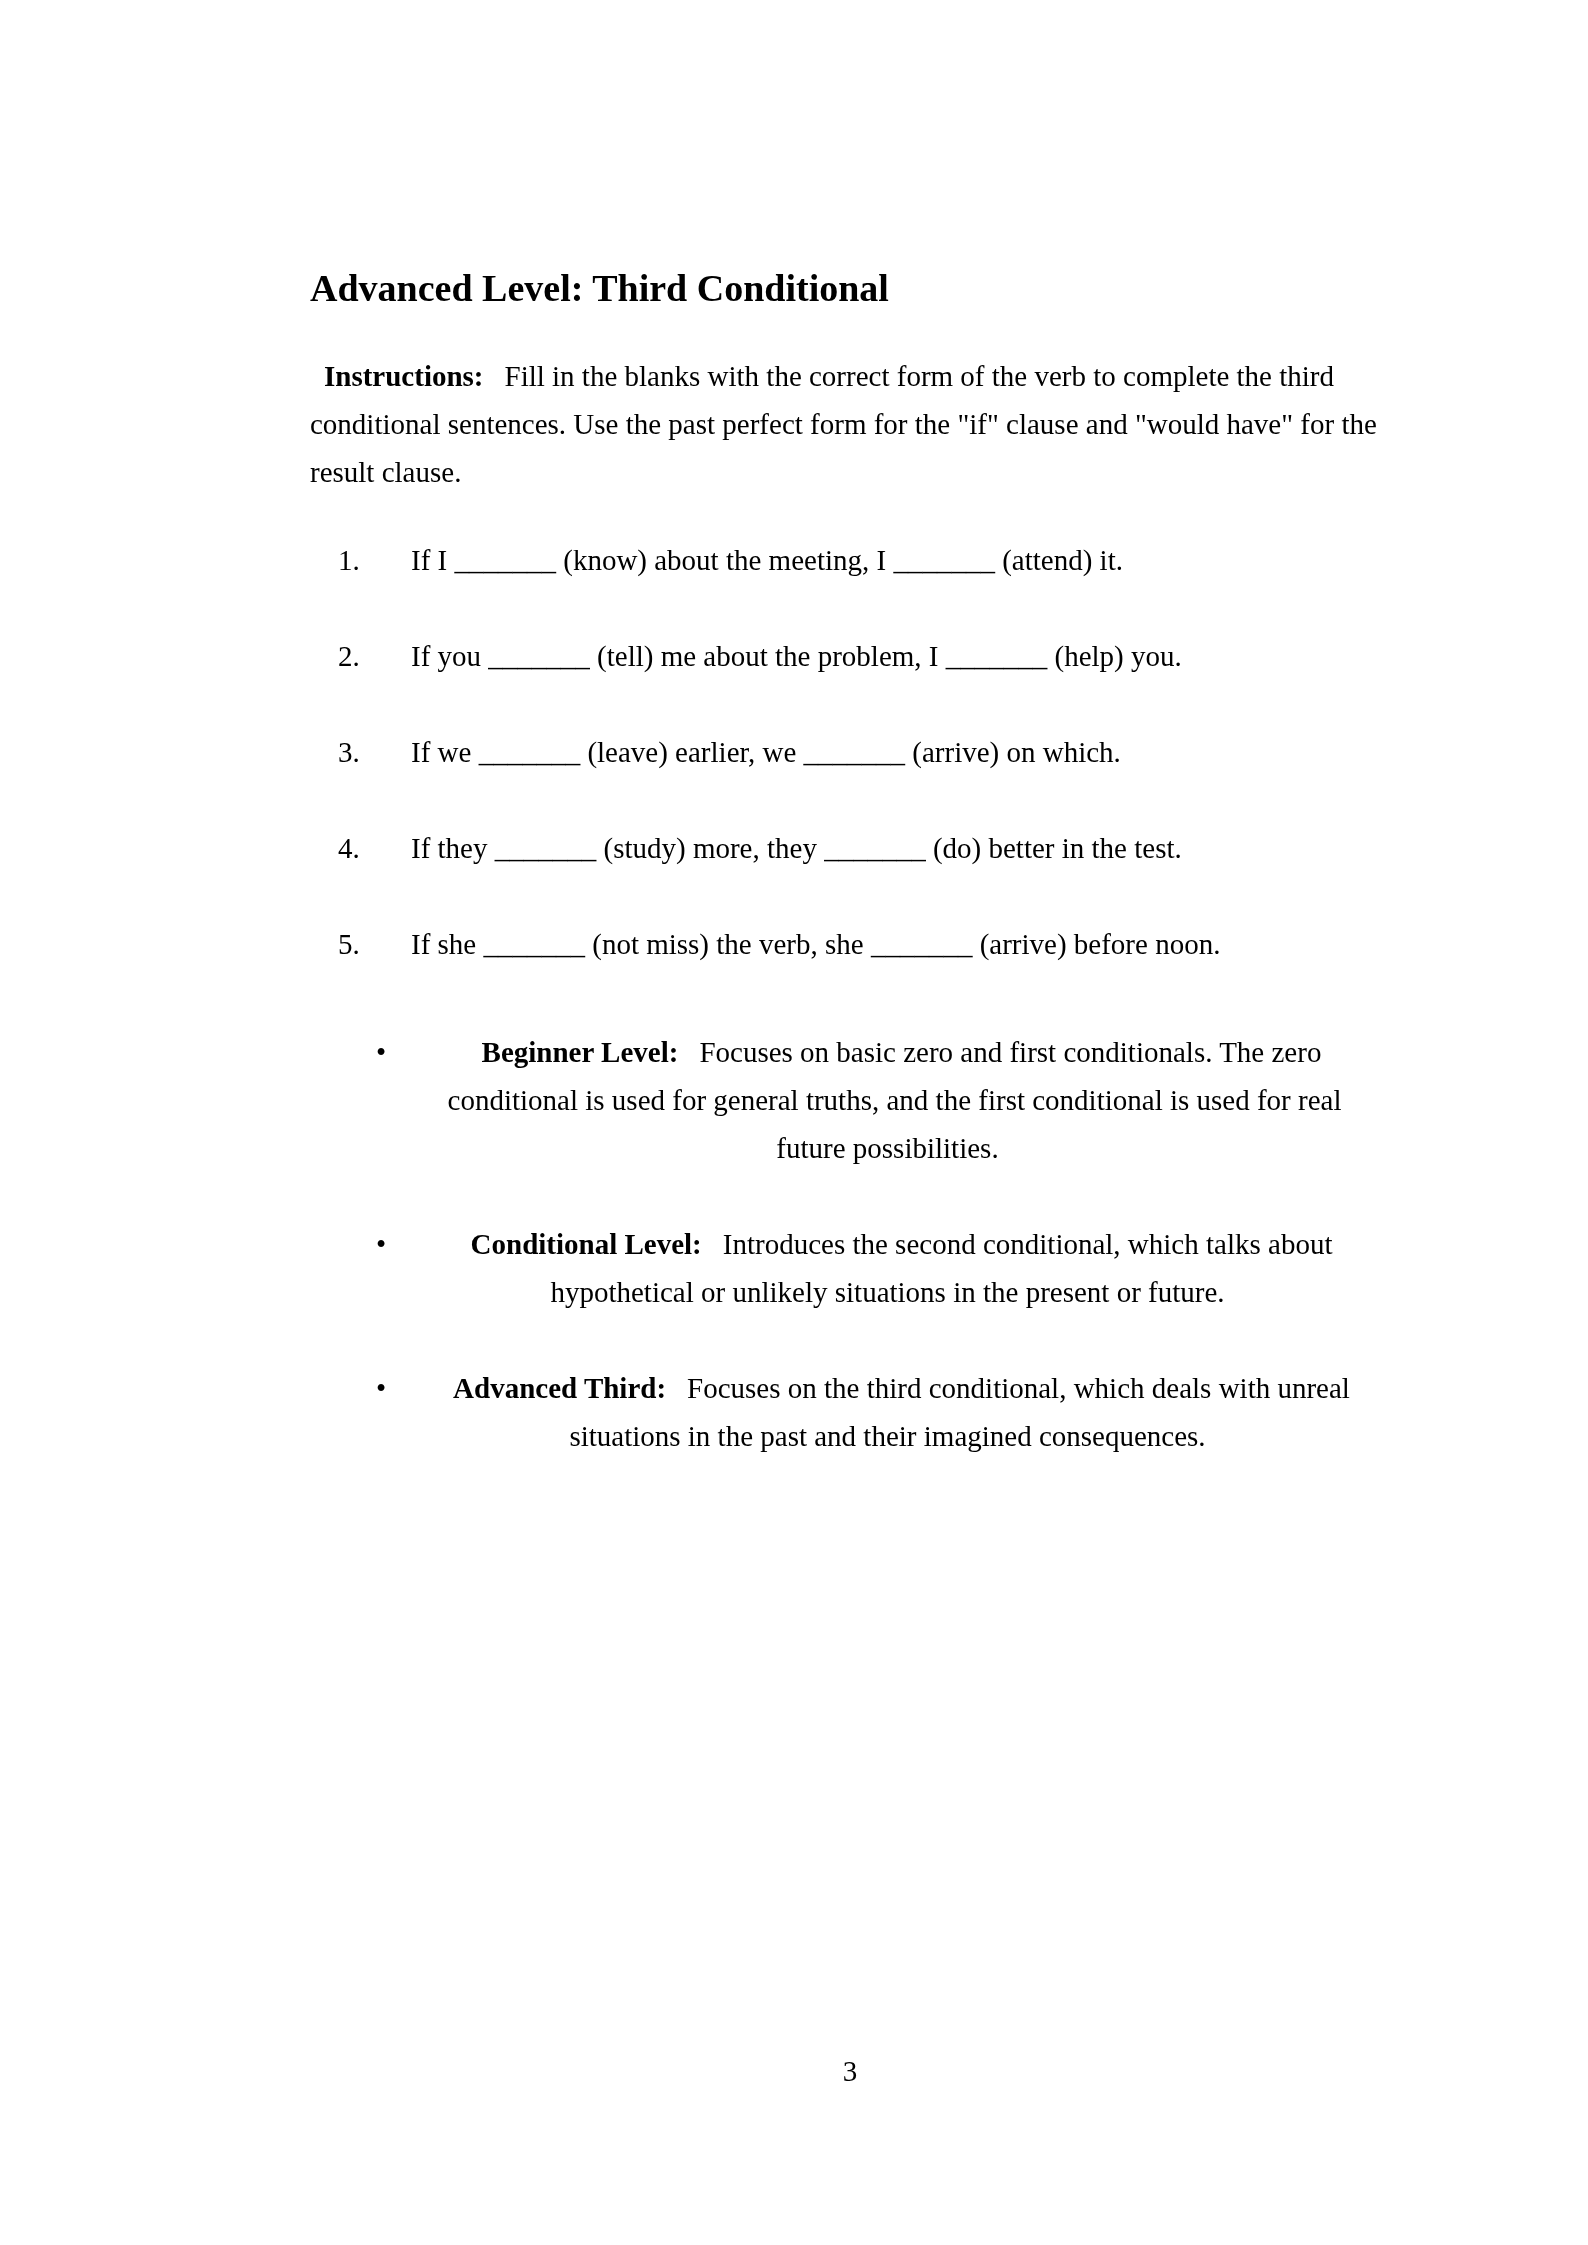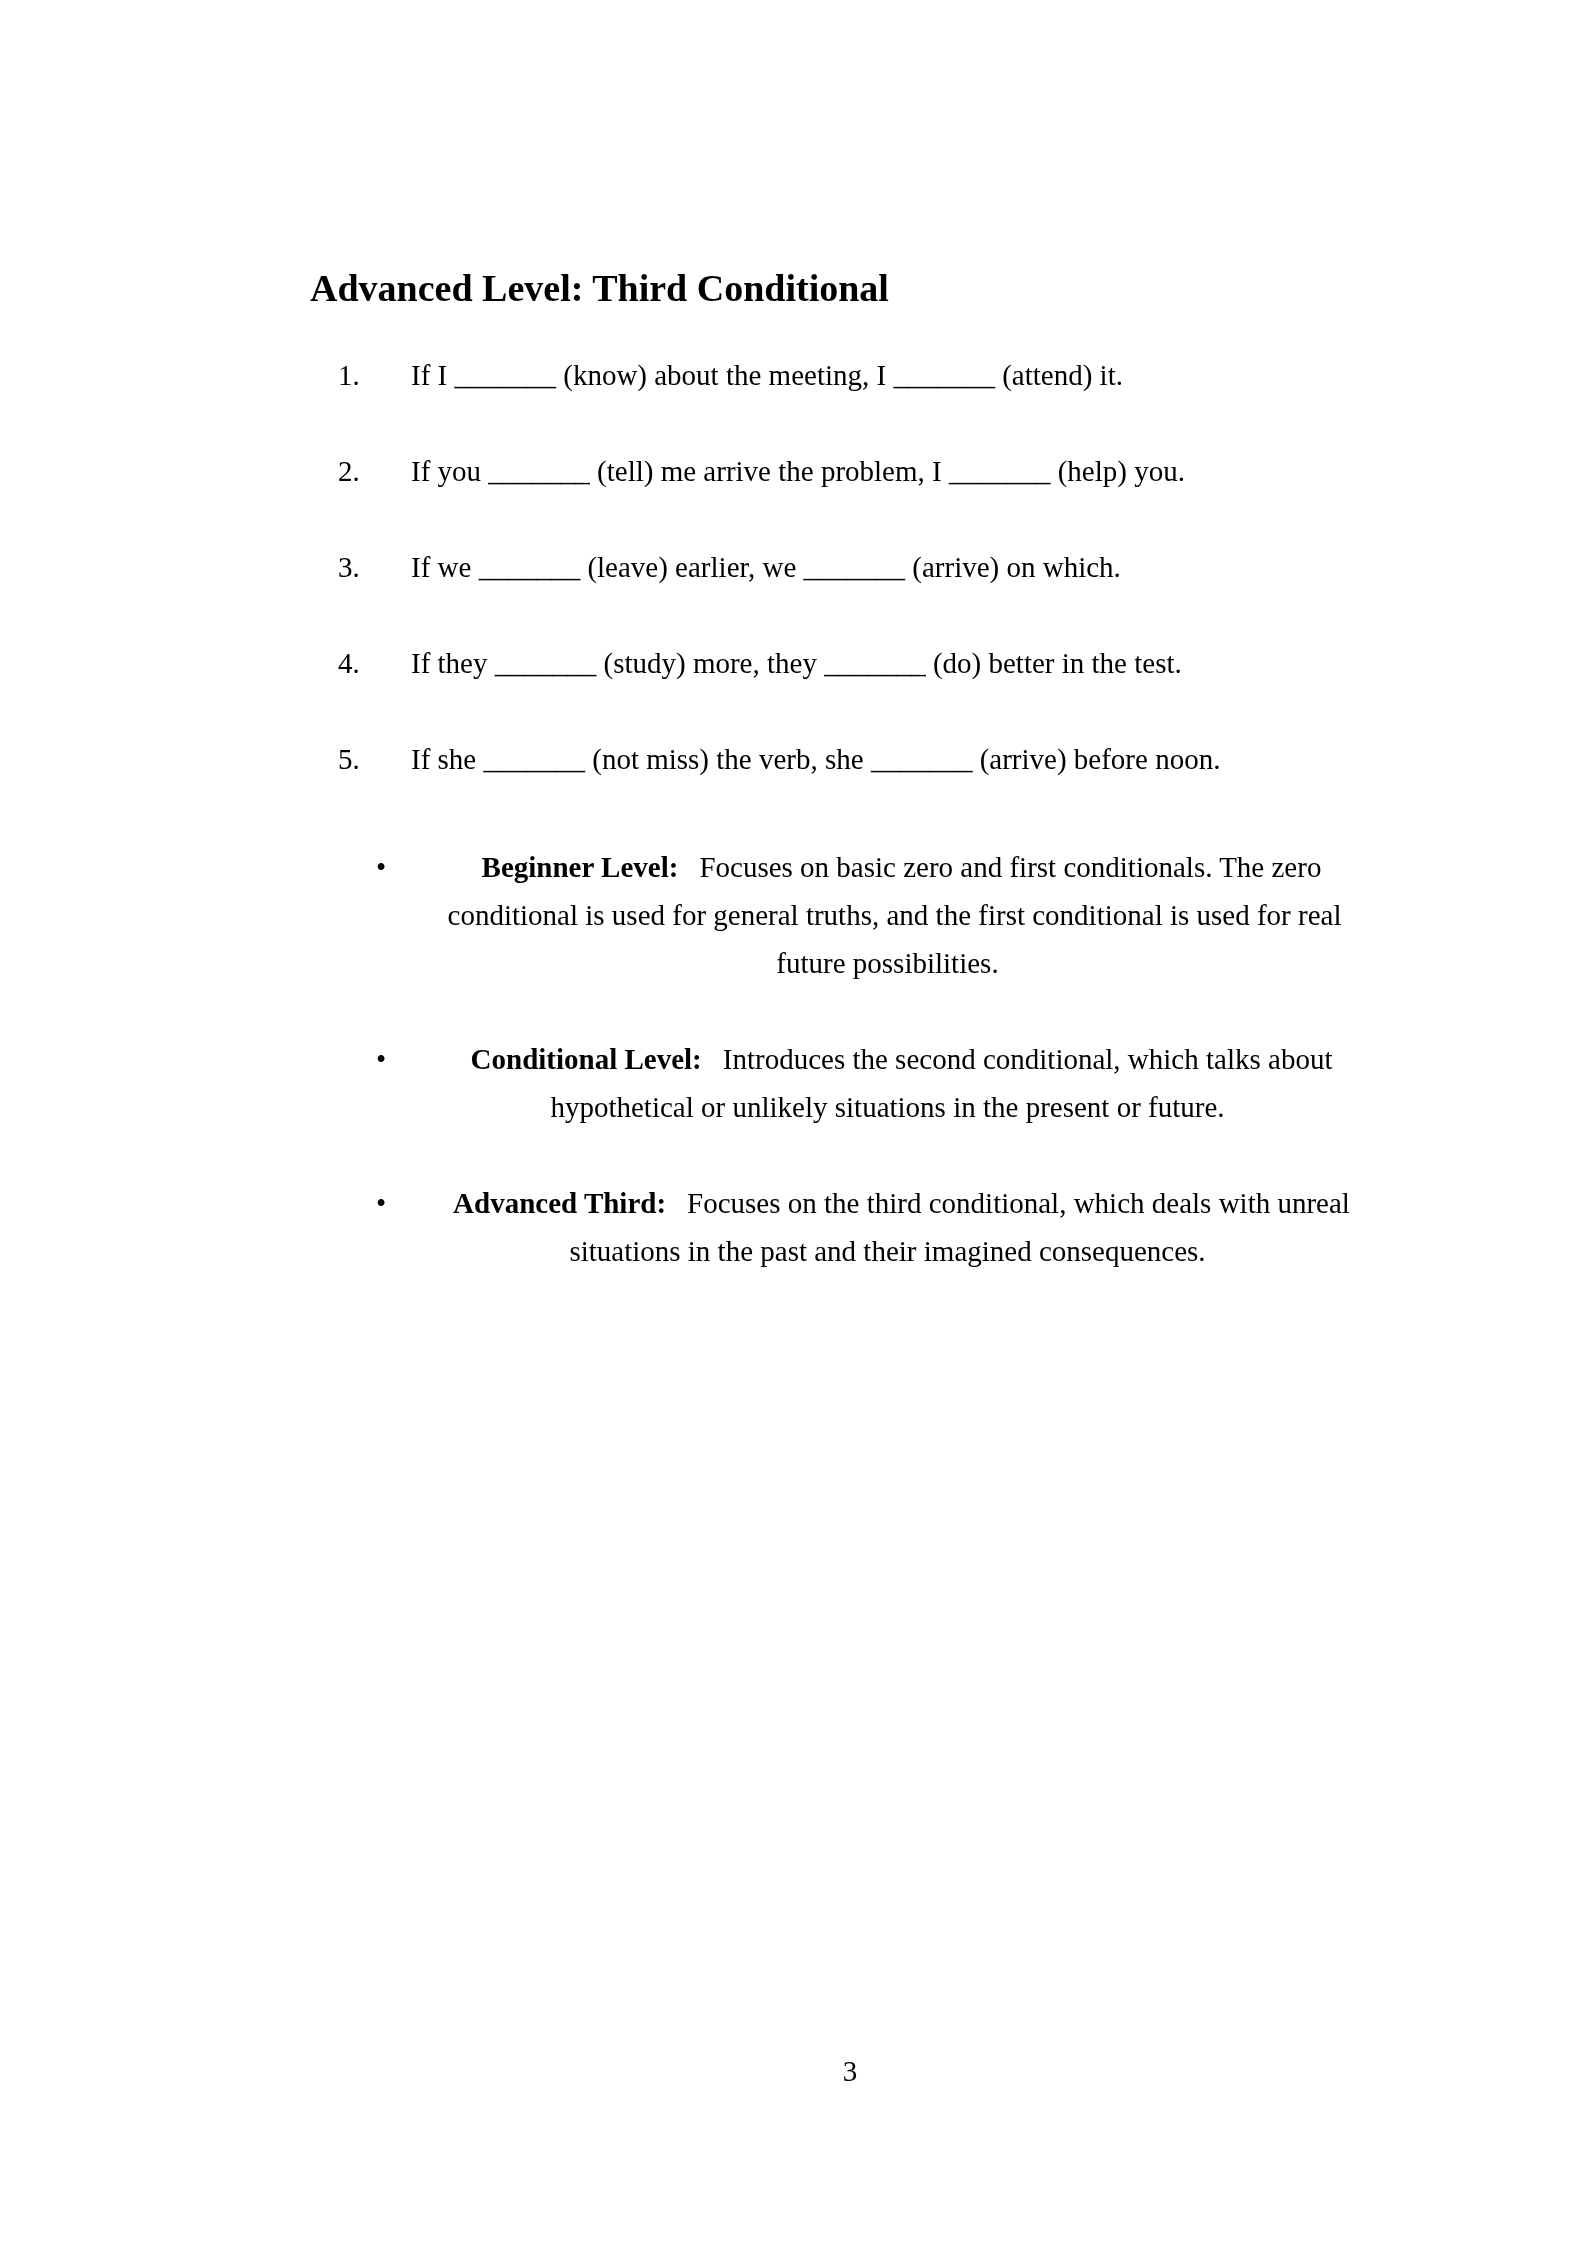--- a/index.html
+++ b/index.html
@@ -58,29 +58,30 @@
   }
 </style>
 </head>
 <body>
 
 <div class="page">
   <div class="content">
 
     <h1 class="doc-title">Advanced Level: Third Conditional</h1>
 
+    <p class="instructions"><span class="label">Instructions:</span><span>Fill in the blanks with the correct form of the verb to complete the third conditional sentences. Use the past perfect form for the "if" clause and "would have" for the result clause.</span></p>
 
     <div class="exercise-list">
       <div class="exercise-item">
           <span class="exercise-num">1.</span>
           <span class="exercise-text">If I _______ (know) about the meeting, I _______ (attend) it.</span>
         </div>
       <div class="exercise-item">
           <span class="exercise-num">2.</span>
-          <span class="exercise-text">If you _______ (tell) me arrive the problem, I _______ (help) you.</span>
+          <span class="exercise-text">If you _______ (tell) me about the problem, I _______ (help) you.</span>
         </div>
       <div class="exercise-item">
           <span class="exercise-num">3.</span>
           <span class="exercise-text">If we _______ (leave) earlier, we _______ (arrive) on which.</span>
         </div>
       <div class="exercise-item">
           <span class="exercise-num">4.</span>
           <span class="exercise-text">If they _______ (study) more, they _______ (do) better in the test.</span>
         </div>
       <div class="exercise-item">

